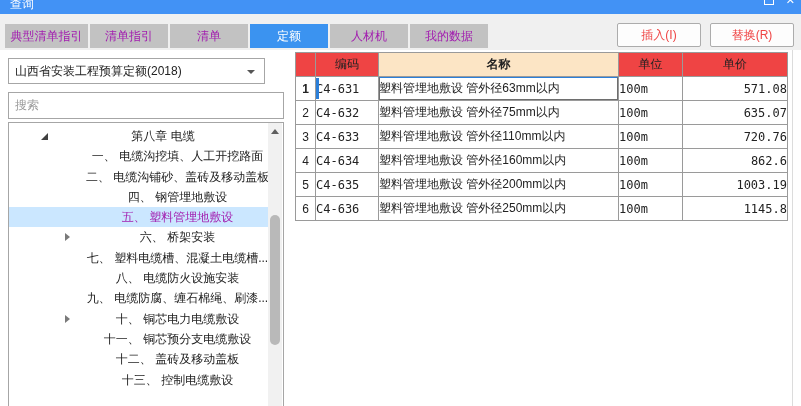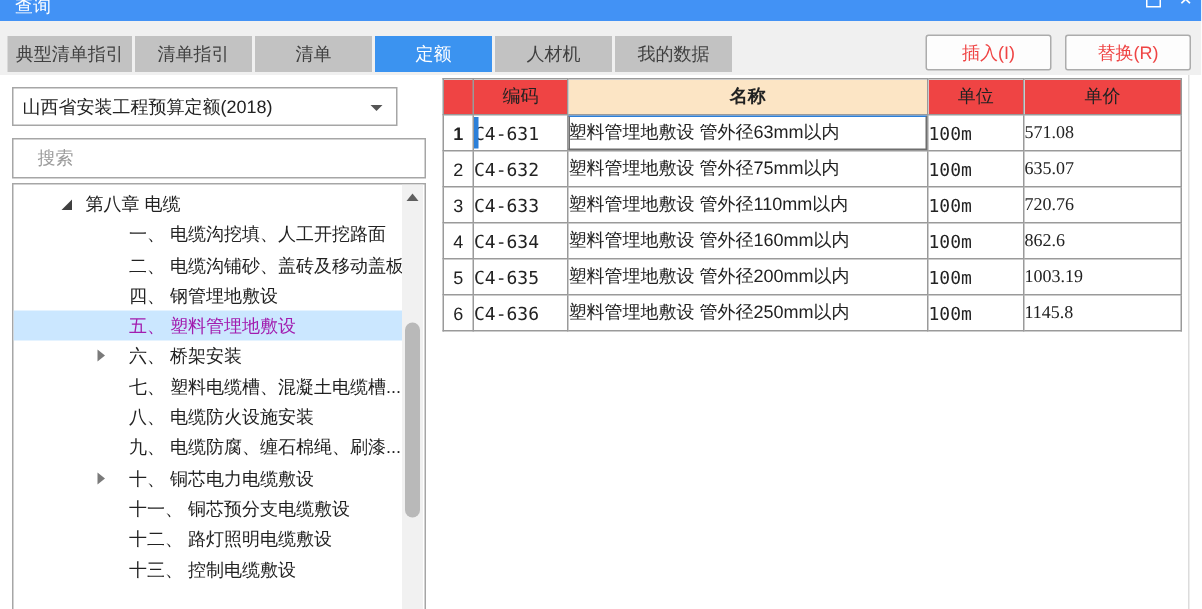--- a/index.html
+++ b/index.html
@@ -10,40 +10,40 @@
   
   .titlebar{position:absolute;left:0;top:0;width:801px;height:14px;background:#4292f5;overflow:hidden;}
   .title-text{position:absolute;left:10px;top:-4px;color:#ffffff;font-size:12px;}
   .win-controls{position:absolute;right:6px;top:-6px;height:12px;display:flex;gap:12px;align-items:center;}
   .max-icon{width:8px;height:7px;border:1.5px solid #ffffff;background:transparent;}
   .close-icon{color:#ffffff;font-size:11px;line-height:12px;}
 
   
   .strip{position:absolute;left:0;top:14px;width:801px;height:36px;background:#f0f0f0;}
   .tabs{position:absolute;left:5px;top:24px;display:flex;gap:2px;}
-  .tab{width:78px;height:24px;line-height:24px;text-align:center;background:#c2c2c2;color:#404040;cursor:default;}
+  .tab{width:78px;height:24px;line-height:24px;text-align:center;background:#c2c2c2;color:#a21caf;cursor:default;}
   .tab.first{width:83px;}
   .tab.active{background:#3b93f0;color:#ffffff;}
   .btn{position:absolute;top:23px;width:84px;height:24px;line-height:22px;text-align:center;
        background:#fdfdfd;border:1px solid #acacac;border-radius:2px;color:#ef4444;box-sizing:border-box;}
   .btn-insert{left:617px;}
   .btn-replace{left:710px;}
 
   
   .combo{position:absolute;left:8px;top:58px;width:257px;height:26px;box-sizing:border-box;
          border:1px solid #a6a6a6;background:#fff;line-height:24px;padding-left:6px;}
   .combo-caret{position:absolute;right:9px;top:11px;width:0;height:0;
          border-left:4px solid transparent;border-right:4px solid transparent;border-top:4px solid #555;}
   .search{position:absolute;left:8px;top:92px;width:276px;height:27px;box-sizing:border-box;
-          border:1px solid #a6a6a6;background:#fff;padding-left:16px;font-size:12px;
+          border:1px solid #a6a6a6;background:#fff;padding-left:6px;font-size:12px;
           font-family:Liberation Serif, serif;outline:none;color:#222;}
   .search::placeholder{color:#9b9b9b;}
 
   .treebox{position:absolute;left:8px;top:122px;width:276px;height:284px;box-sizing:border-box;
-           border:1px solid #a6a6a6;border-bottom:none;background:#fff;overflow:hidden;}
+           border:1px solid #a6a6a6;border-bottom:none;background:#fff;overflow:hidden;text-align:center;}
   .tree{position:absolute;left:0;top:3px;width:260px;}
   .tree-row{position:relative;height:20.3px;line-height:20.3px;white-space:nowrap;overflow:hidden;}
   .tree-row .lbl-root{margin-left:48px;}
   .tree-row .lbl-child{margin-left:77px;}
   .tree-row.selected{background:#cbe7ff;color:#a21caf;}
   .arrow-expanded{position:absolute;left:32px;top:7px;width:0;height:0;
         border-left:7px solid transparent;border-bottom:7px solid #404040;}
   .arrow-collapsed{position:absolute;left:56px;top:6px;width:0;height:0;
         border-top:4px solid transparent;border-bottom:4px solid transparent;border-left:5px solid #7a7a7a;}
 
@@ -57,21 +57,21 @@
   .grid{position:absolute;left:295px;top:52px;border-collapse:collapse;table-layout:fixed;width:493px;}
   .grid td,.grid th{border:1px solid #9a9a9a;height:24px;padding:0;font-weight:normal;
         font-size:12px;overflow:hidden;white-space:nowrap;box-sizing:border-box;}
   .grid th{background:#ef4444;text-align:center;}
   .grid th.name-h{background:#fce5c5;font-weight:bold;}
   .cell-num{text-align:center;background:#fff;}
   .cell-num.bold{font-weight:bold;}
   .cell-code{padding-left:5px;position:relative;}
   .cell-name{padding-left:5px;position:relative;}
   .cell-unit{text-align:left;}
-  .cell-price{text-align:left;padding-right:5px;font-family:Liberation Serif, serif;}
+  .cell-price{text-align:right;padding-right:5px;}
   .cursor-bar{position:absolute;left:0;top:1px;width:3px;height:21px;background:#2b7fd9;}
   .focus-ring{position:absolute;left:-1px;top:-1px;right:-1px;bottom:-1px;
         border:2px solid #6e6e6e;border-top-color:#2b7fd9;pointer-events:none;}
 
   .right-gutter{position:absolute;left:792px;top:50px;width:1px;height:356px;background:#dcdcdc;}
 </style>
 </head>
 <body>
 
 <div class="app">
@@ -137,21 +137,21 @@
         <span class="lbl-child">九、 电缆防腐、缠石棉绳、刷漆...</span>
       </div>
       <div class="tree-row">
         <span class="arrow-collapsed"></span>
         <span class="lbl-child">十、 铜芯电力电缆敷设</span>
       </div>
       <div class="tree-row">
         <span class="lbl-child">十一、 铜芯预分支电缆敷设</span>
       </div>
       <div class="tree-row">
-        <span class="lbl-child">十二、 路灯照明电缆敷设</span>
+        <span class="lbl-child">十二、 盖砖及移动盖板</span>
       </div>
       <div class="tree-row">
         <span class="lbl-child">十三、 控制电缆敷设</span>
       </div>
     </div>
     <div class="tree-scroll">
       <span class="scroll-up"></span>
       <span class="scroll-thumb"></span>
     </div>
   </div>

